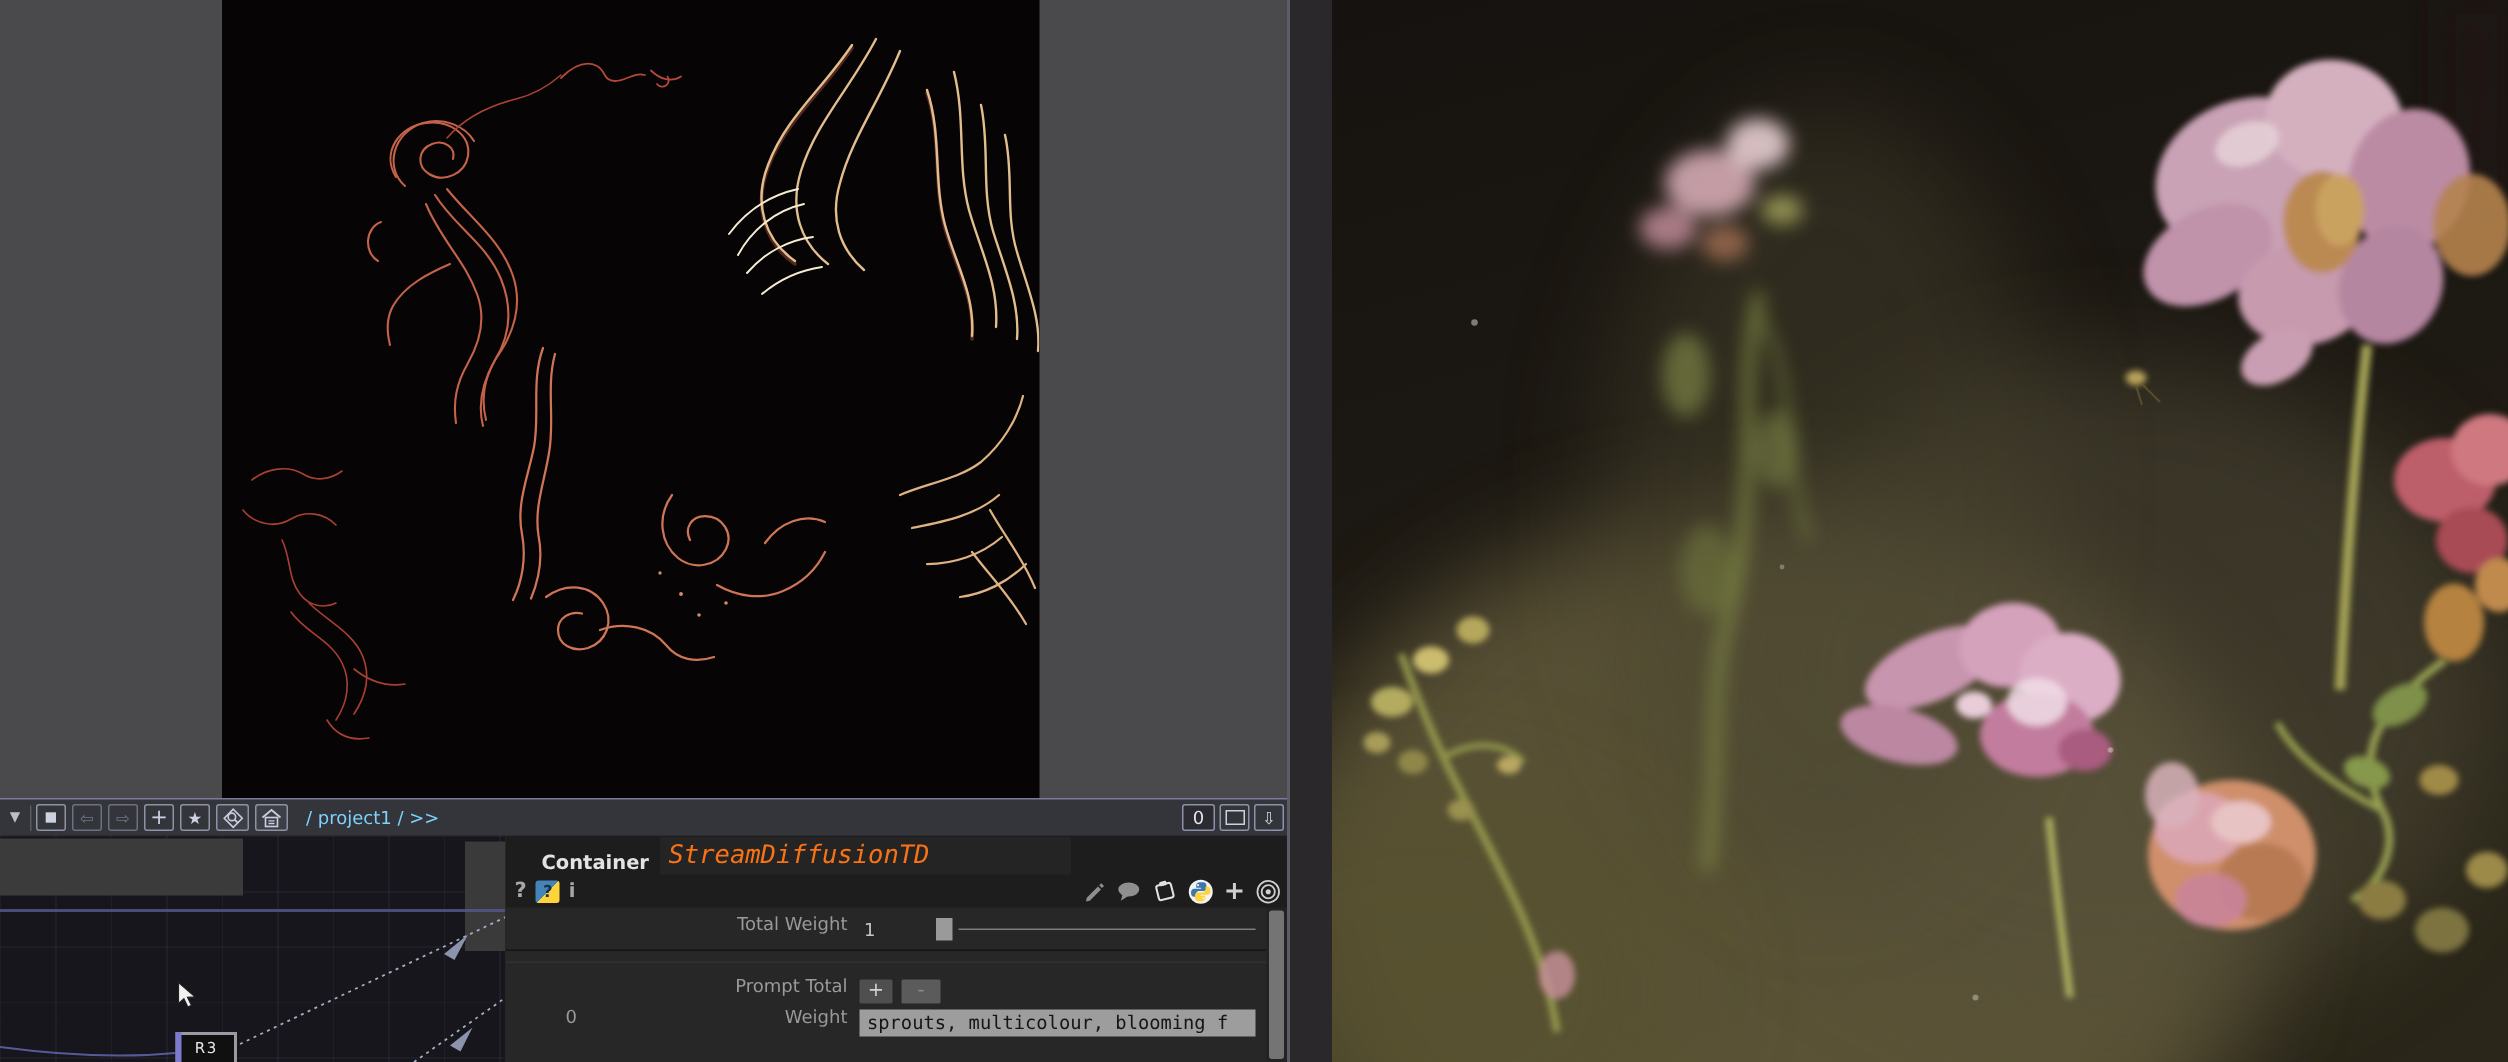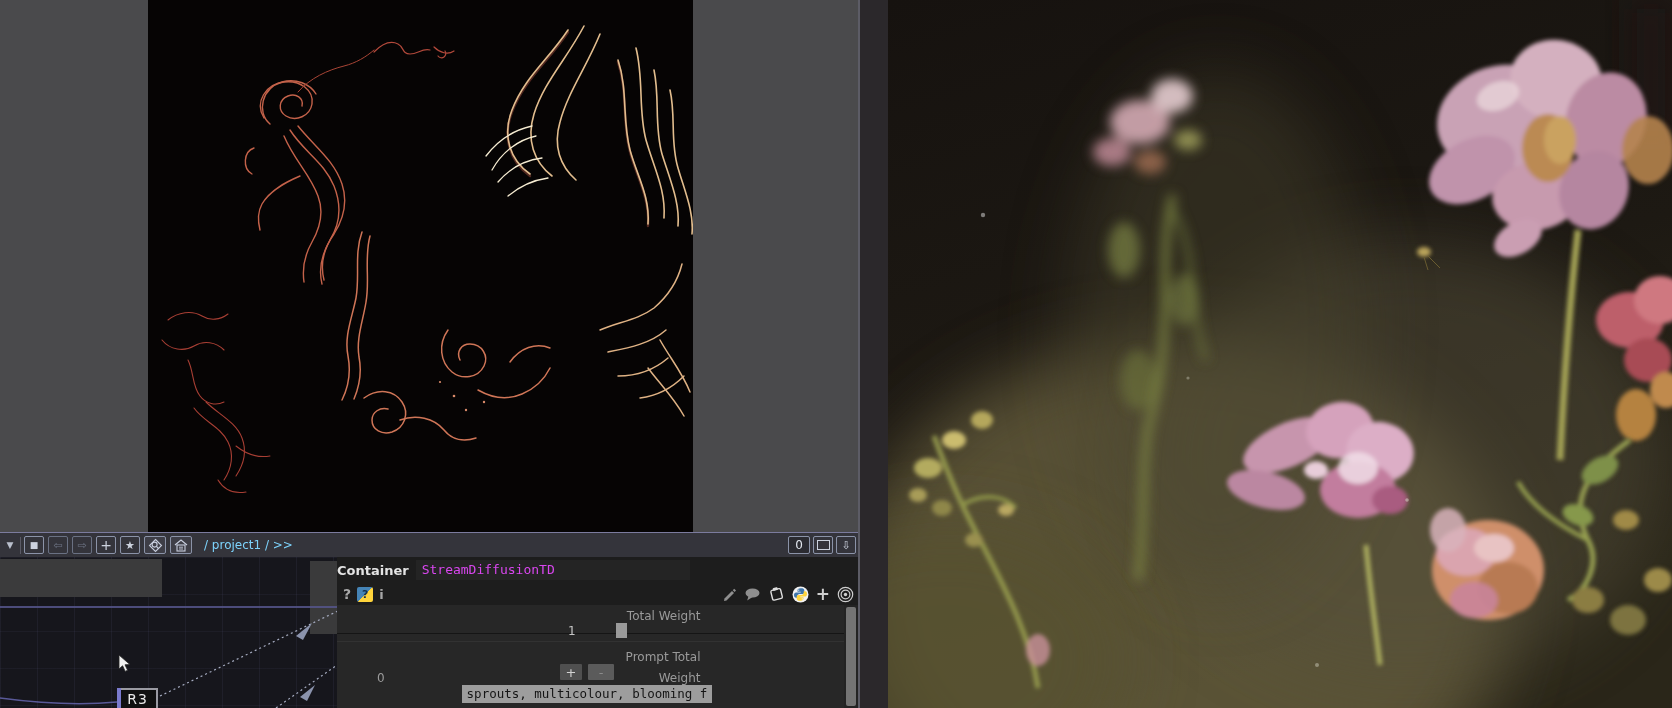--- a/index.html
+++ b/index.html
@@ -34,38 +34,38 @@
       background-image:
         repeating-linear-gradient(to right, rgba(110,110,160,0.10) 0 1px, transparent 1px 37px),
         repeating-linear-gradient(to bottom, rgba(110,110,160,0.08) 0 1px, transparent 1px 37px);}
   .net-rect-a{position:absolute;left:0;top:2px;width:162px;height:38px;background:#3b3b3c;}
   .net-rect-b{position:absolute;left:310px;top:4px;width:27px;height:73px;background:#3a3a3b;}
   .net-hline{position:absolute;left:0;top:49px;width:337px;height:2px;background:#56568c;opacity:.85;}
   .net-svg{position:absolute;left:0;top:0;}
   .node-box{position:absolute;left:117px;top:131px;width:41px;height:22px;background:#101010;
             border:2px solid #9a9aa2;box-sizing:border-box;display:flex;align-items:center;justify-content:center;}
   .node-box .strip{position:absolute;left:-2px;top:-2px;width:4px;height:22px;background:#7a7ace;}
-  .node-box .lbl{color:#e8e8e8;font-size:14px;letter-spacing:1px;}
+  .node-box .lbl{color:#e8e8e8;font-size:10px;letter-spacing:1px;}
   .mouse-cursor{position:absolute;left:118px;top:97px;}
 
   
   .param-panel{position:absolute;left:337px;top:557px;width:521px;height:151px;background:#1d1d1d;overflow:hidden;}
-  .pp-header{height:26px;display:flex;align-items:center;}
+  .pp-header{height:26px;display:flex;align-items:flex-end;padding-left:24px;}
   .pp-family{font-size:13px;font-weight:bold;color:#e3e3e3;margin-right:7px;}
-  .pp-name{font-size:13px;color:#d946ef;background:#242424;padding:2px 8px 3px 6px;min-width:260px;}
+  .pp-name{font-size:17px;color:#f97316;background:#242424;padding:2px 8px 3px 6px;min-width:260px;font-style:italic;}
   .pp-helpbar{height:22px;display:flex;align-items:center;padding:0 4px 0 6px;gap:6px;}
   .hb-q{font-size:14px;font-weight:bold;color:#a8a8a8;}
   .hb-pyq{width:16px;height:15px;border-radius:2px;display:flex;align-items:center;justify-content:center;
           font-size:11px;font-weight:bold;color:#14324f;
           background:linear-gradient(135deg,#4584b6 50%,#ffd43b 50%);}
   .hb-i{font-size:13px;font-weight:bold;color:#a8a8a8;}
   .hb-right{margin-left:auto;display:flex;align-items:center;gap:7px;}
   .hb-plus{font-size:17px;font-weight:bold;color:#cfcfcf;line-height:1;}
   .pp-body{position:absolute;left:0;top:48px;right:14px;bottom:0;background:#272727;padding-top:4px;}
-  .p-row{height:21px;display:flex;align-items:center;position:relative;flex-direction:column;}
+  .p-row{height:21px;display:flex;position:relative;}
   .p-label{width:236px;text-align:right;padding-right:8px;box-sizing:border-box;
            color:#9a9a9a;font-size:12px;white-space:nowrap;}
   .p-ctl{flex:1;display:flex;align-items:center;padding-right:7px;}
   .p-val{width:44px;color:#c6c6c6;font-size:12px;padding-left:3px;box-sizing:border-box;}
   .slider{flex:1;position:relative;height:15px;}
   .slider .track{position:absolute;left:22px;right:0;top:7px;height:1px;background:#7d7d7d;}
   .slider .handle{position:absolute;left:7px;top:0;width:11px;height:15px;background:#9a9a9a;}
   .dropdown{flex:1;height:17px;background:#4a4a4a;color:#323232;font-size:12px;
             display:flex;align-items:center;padding:0 7px;}
   .dropdown .arrow{margin-left:auto;font-size:9px;color:#303030;}

